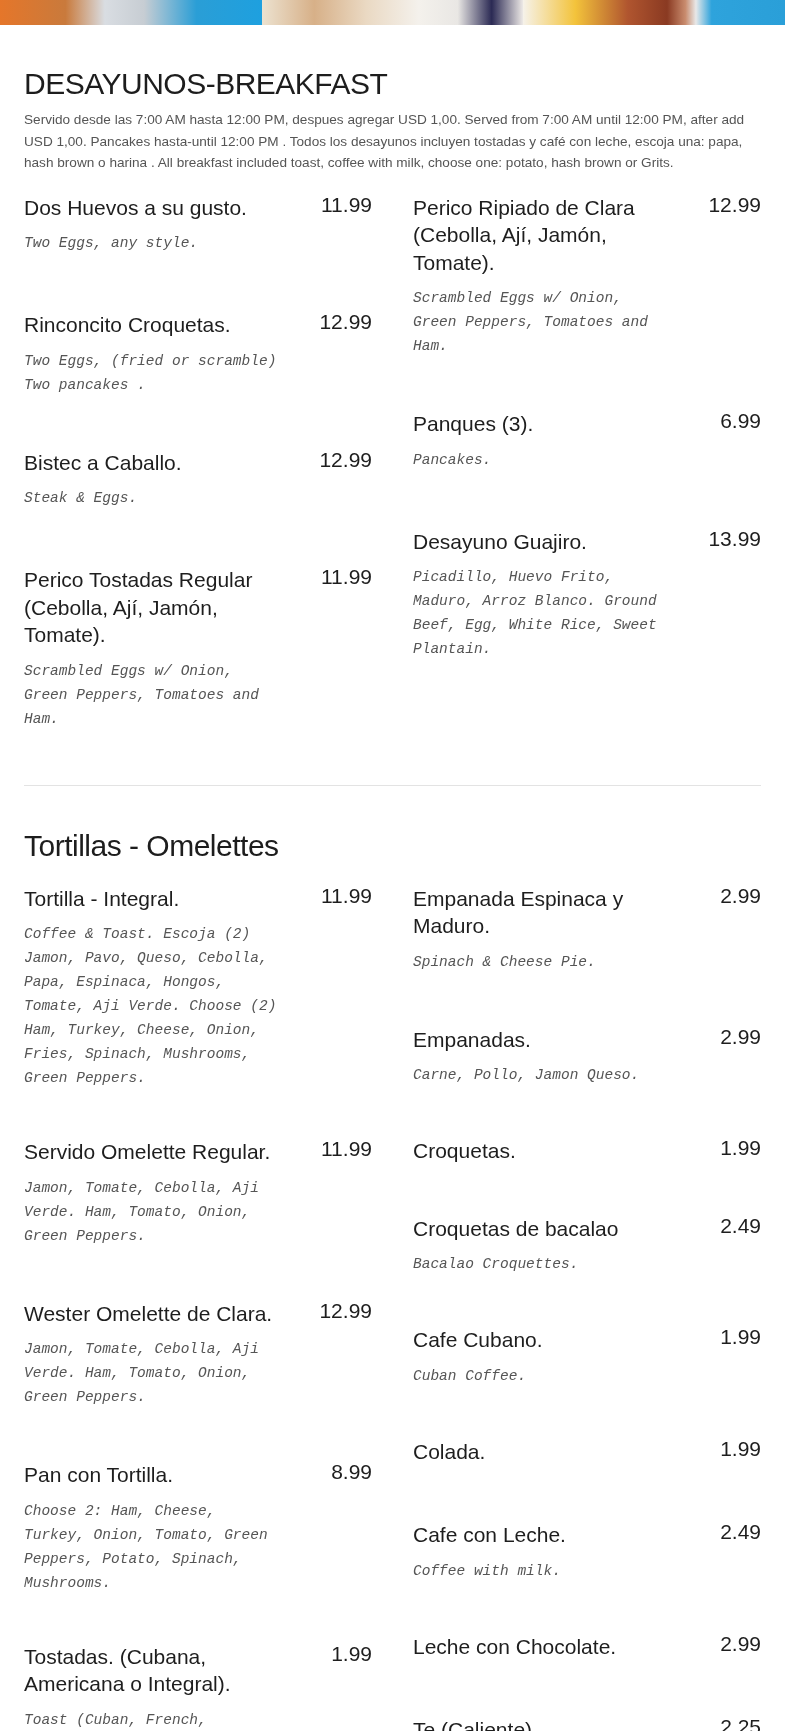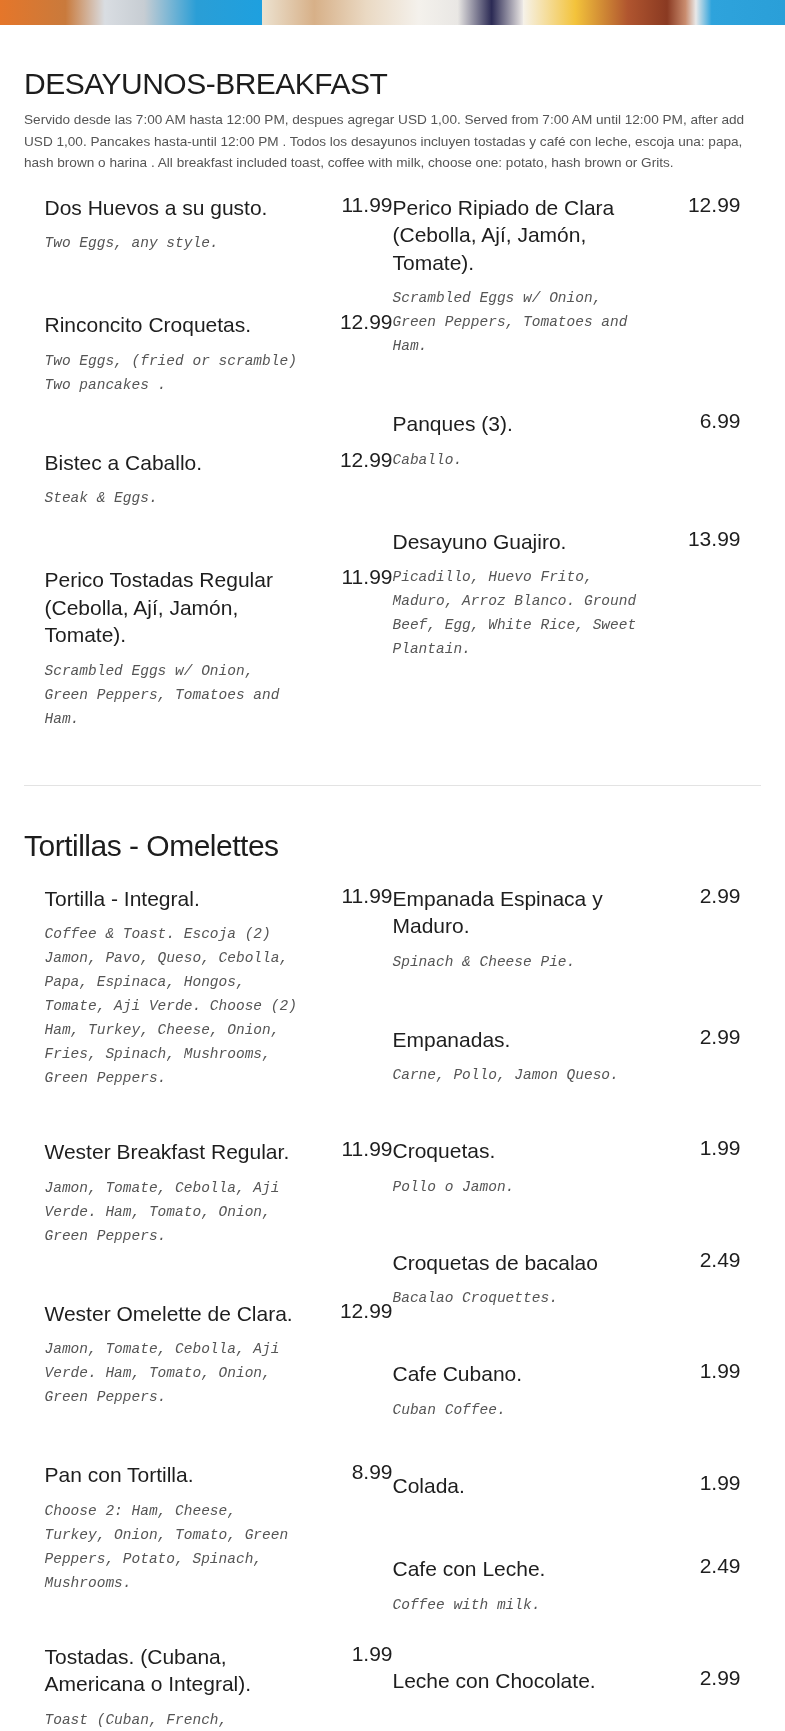--- a/index.html
+++ b/index.html
@@ -32,21 +32,21 @@
   .breakfast-title { margin-top: 42px; }
   .omelette-title { margin-top: 43px; }
   .section-desc {
     margin-top: 9px;
     font-size: 13.6px;
     line-height: 21.5px;
     color: #555;
   }
   .columns {
     display: flex;
-    justify-content: center;
+    justify-content: space-between;
     margin-top: 20px;
   }
   .col { width: 348px; }
   .col-right { width: 348px; }
   .item { position: relative; margin-bottom: 46px; }
   .item-head { display: flex; justify-content: space-between; align-items: flex-start; }
   .item-name {
     font-size: 21px;
     line-height: 27.5px;
     color: #1e1e1e;
@@ -127,21 +127,21 @@
               <div class="item-name">Perico Ripiado de Clara (Cebolla, Ají, Jamón, Tomate).</div>
               <div class="item-price">12.99</div>
             </div>
           <div class="item-desc">Scrambled Eggs w/ Onion, Green Peppers, Tomatoes and Ham.</div>
         </div>
         <div class="item" style="margin-bottom:56px">
           <div class="item-head">
               <div class="item-name">Panques (3).</div>
               <div class="item-price">6.99</div>
             </div>
-          <div class="item-desc">Caballo.</div>
+          <div class="item-desc">Pancakes.</div>
         </div>
         <div class="item">
           <div class="item-head">
               <div class="item-name">Desayuno Guajiro.</div>
               <div class="item-price">13.99</div>
             </div>
           <div class="item-desc">Picadillo, Huevo Frito, Maduro, Arroz Blanco. Ground Beef, Egg, White Rice, Sweet Plantain.</div>
         </div>
       </div>
     </div>
@@ -156,21 +156,21 @@
       <div class="col">
         <div class="item" style="margin-bottom:48px">
           <div class="item-head">
               <div class="item-name">Tortilla - Integral.</div>
               <div class="item-price">11.99</div>
             </div>
           <div class="item-desc">Coffee &amp; Toast. Escoja (2) Jamon, Pavo, Queso, Cebolla, Papa, Espinaca, Hongos, Tomate, Aji Verde. Choose (2) Ham, Turkey, Cheese, Onion, Fries, Spinach, Mushrooms, Green Peppers.</div>
         </div>
         <div class="item" style="margin-bottom:52px">
           <div class="item-head">
-              <div class="item-name">Wester Breakfast Regular.</div>
+              <div class="item-name">Servido Omelette Regular.</div>
               <div class="item-price">11.99</div>
             </div>
           <div class="item-desc">Jamon, Tomate, Cebolla, Aji Verde. Ham, Tomato, Onion, Green Peppers.</div>
         </div>
         <div class="item" style="margin-bottom:52px">
           <div class="item-head">
               <div class="item-name">Wester Omelette de Clara.</div>
               <div class="item-price">12.99</div>
             </div>
           <div class="item-desc">Jamon, Tomate, Cebolla, Aji Verde. Ham, Tomato, Onion, Green Peppers.</div>
@@ -204,21 +204,20 @@
               <div class="item-name">Empanadas.</div>
               <div class="item-price">2.99</div>
             </div>
           <div class="item-desc">Carne, Pollo, Jamon Queso.</div>
         </div>
         <div class="item" style="margin-bottom:50px">
           <div class="item-head">
               <div class="item-name">Croquetas.</div>
               <div class="item-price">1.99</div>
             </div>
-          <div class="item-desc">Pollo o Jamon.</div>
         </div>
         <div class="item" style="margin-bottom:50px">
           <div class="item-head">
               <div class="item-name">Croquetas de bacalao</div>
               <div class="item-price">2.49</div>
             </div>
           <div class="item-desc">Bacalao Croquettes.</div>
         </div>
         <div class="item" style="margin-bottom:50px">
           <div class="item-head">

